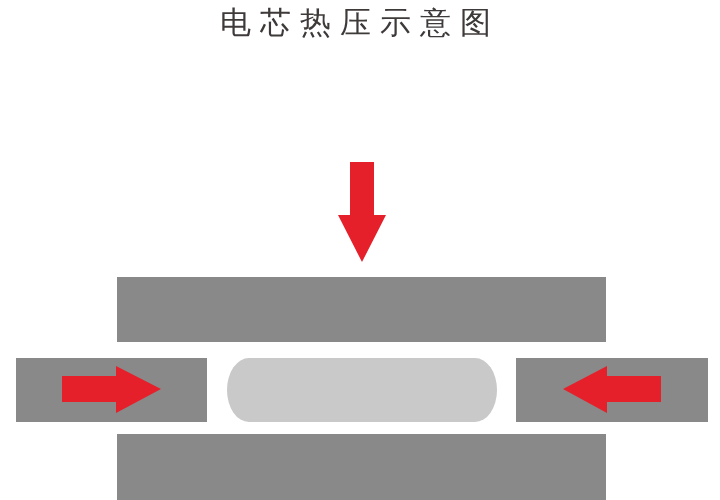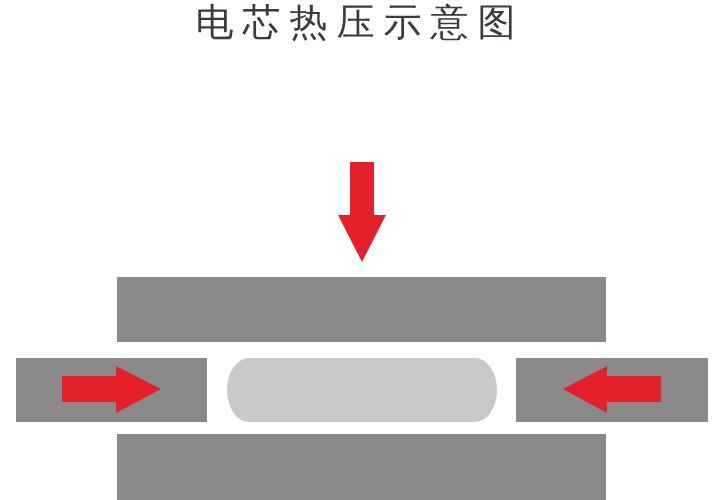--- a/index.html
+++ b/index.html
@@ -1,17 +1,17 @@
 <!DOCTYPE html>
 <html><head>
 <meta charset="utf-8">
 <style>
   html, body { margin:0; padding:0; background:#ffffff; }
   body { width:720px; height:500px; position:relative; overflow:hidden; font-family:"DejaVu Sans", sans-serif; }
-  .title { position:absolute; left:0; top:2px; width:720px; text-align:center; font-size:38px; letter-spacing:9px; color:#3e3a39; font-weight:normal; line-height:40px; }
+  .title { position:absolute; left:0; top:2px; width:720px; text-align:center; font-size:31px; letter-spacing:9px; color:#3e3a39; font-weight:normal; line-height:40px; }
   .plate { position:absolute; background:#898989; }
   .cell { position:absolute; background:#c9c9c9; border-radius:22px / 32px; }
   svg { position:absolute; left:0; top:0; }
 </style>
 </head>
 <body>
 
 <div class="title">电芯热压示意图</div>
 
 <div class="plate" style="left:117px; top:277px; width:489px; height:65px;"></div>

